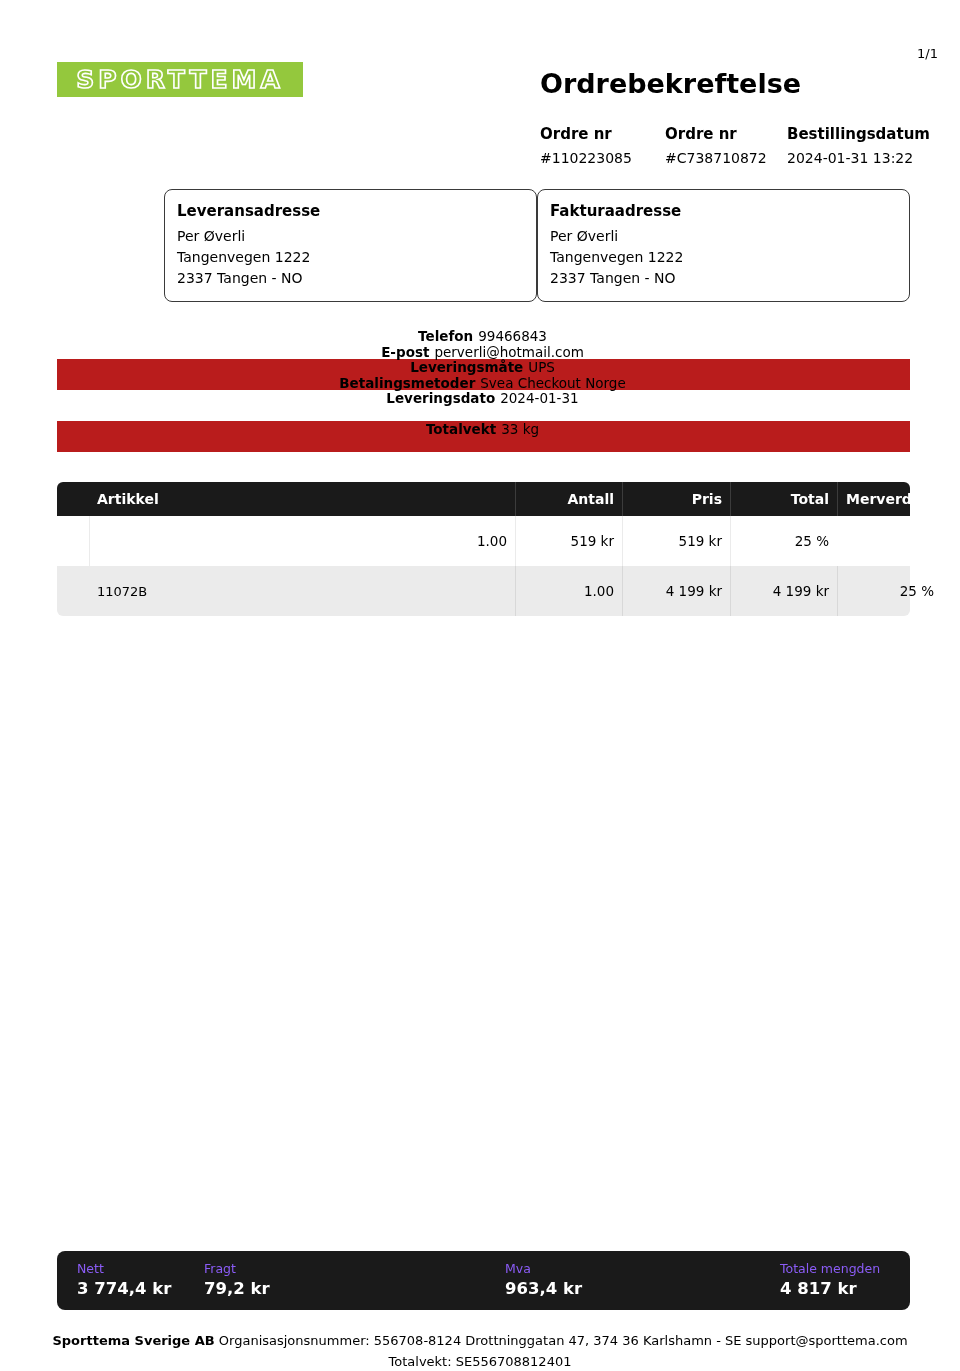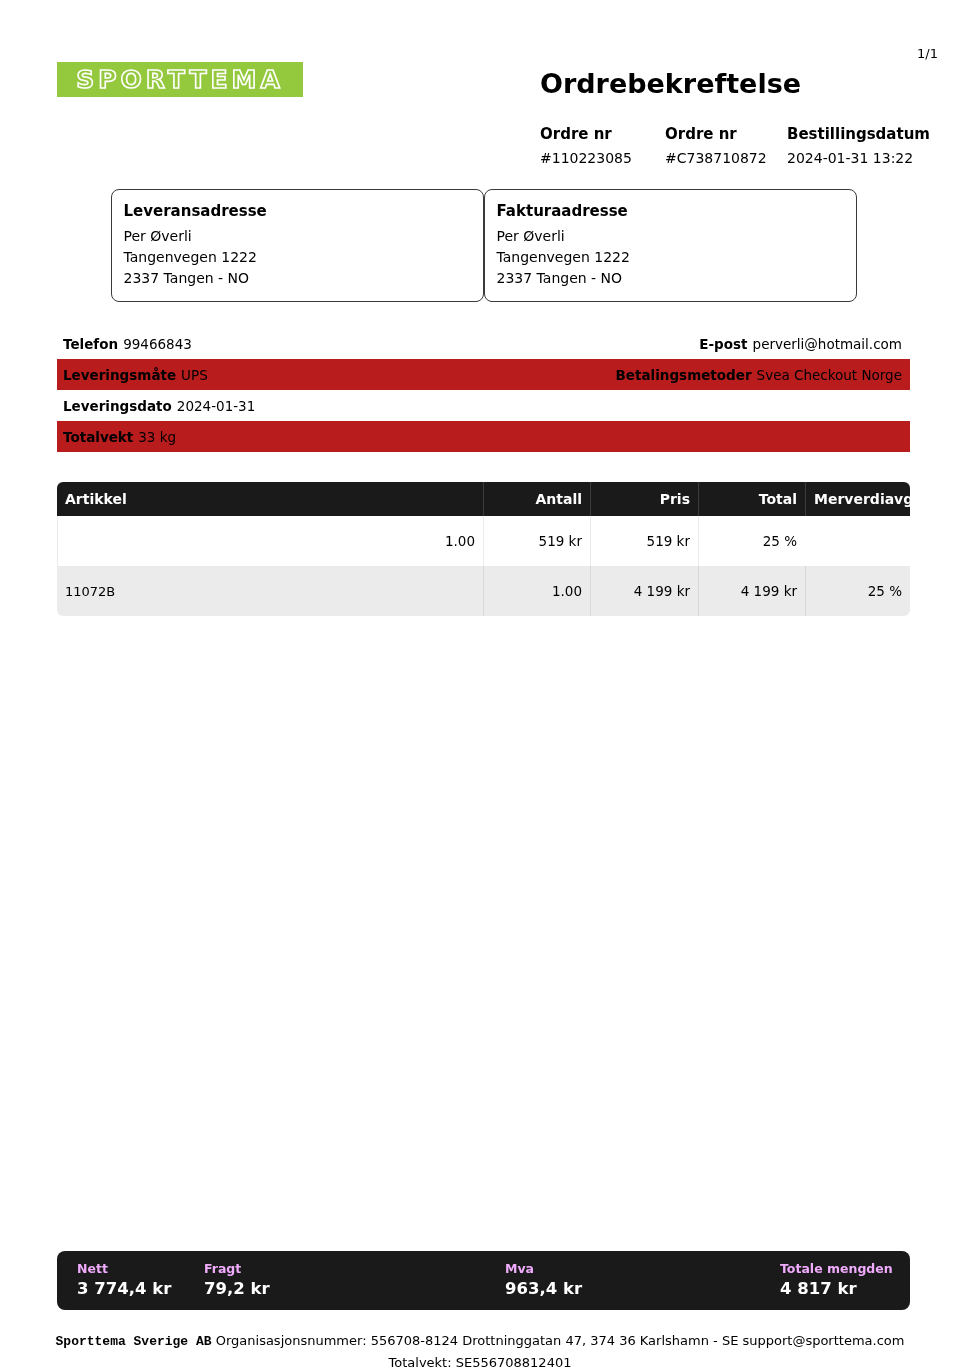--- a/index.html
+++ b/index.html
@@ -26,40 +26,40 @@
   .doc-title { position:absolute; left:540px; top:60px; font-size:27px; font-weight:bold; }
 
   .order-fields { position:absolute; left:540px; top:117px; display:flex; }
   .order-field { display:flex; flex-direction:column; }
   .order-field .of-label { font-size:15px; font-weight:bold; margin-bottom:7px; white-space:nowrap; }
   .order-field .of-value { font-size:14px; white-space:nowrap; }
   .of-ordre { width:125px; }
   .of-kund  { width:122px; }
 
   
-  .addresses { position:absolute; left:57px; top:181px; width:853px; display:flex; justify-content:center; }
+  .addresses { position:absolute; left:57px; top:181px; width:853px; display:flex; justify-content:flex-end; }
   .addr-box {
     width:373px; min-height:113px; border:1px solid #3a3a3a; border-radius:8px;
     padding:12px 12px 10px 12px; background:#fff;
   }
   .addr-title { font-size:15px; font-weight:bold; margin-bottom:6px; }
   .addr-line { font-size:14px; line-height:21px; }
 
   
   .info-rows { position:absolute; left:57px; top:320px; width:853px; }
   .info-row {
     display:flex; justify-content:space-between; align-items:center;
-    height:31px; padding:0 8px 0 6px; font-size:13.5px;
+    height:31px; padding:0 8px 0 6px; font-size:13.5px;flex-direction:column;
   }
   .info-row.alt { background:#b91c1c; }
   .lbl { font-weight:bold; margin-right:5px; }
 
   
   .items-table { position:absolute; left:57px; top:474px; width:853px; }
-  .tbl-grid { display:grid; grid-template-columns:426px 107px 108px 107px 105px; }
+  .tbl-grid { display:grid; grid-template-columns:426px 107px 108px 107px 105px;padding-left:32px; }
   .tbl-header {
     background:#1a1a1a; color:#ffffff; height:34px; align-items:center;
     border-radius:6px 6px 0 0; font-weight:bold; font-size:14px;
   }
   .tbl-header .cell { padding:0 8px; white-space:nowrap; overflow:visible; }
   .tbl-header .cell.num { text-align:right; border-left:1px solid rgba(255,255,255,0.15); height:100%; line-height:34px; }
   .tbl-header .cell.first { padding-left:8px; line-height:34px; }
   .tbl-row { min-height:50px; align-items:center; font-size:13.5px; }
   .tbl-row.alt { background:#ebebeb; border-radius:0 0 6px 6px; }
   .tbl-row .cell { padding:0 8px; }
@@ -67,27 +67,27 @@
   .item-name { font-weight:bold; font-size:13.5px; line-height:19px; }
   .item-sku  { font-size:13px; line-height:19px; }
   .cell.article { padding-top:7px; padding-bottom:7px; }
 
   
   .totals-bar {
     position:absolute; left:57px; top:1243px; width:853px; height:59px;
     background:#1a1a1a; border-radius:8px; color:#fff;
   }
   .total-item { position:absolute; top:10px; display:flex; flex-direction:column; }
-  .total-label { font-size:12.5px; color:#f0abfc; margin-bottom:3px; white-space:nowrap;font-weight:bold; }
+  .total-label { font-size:12.5px; color:#8b5cf6; margin-bottom:3px; white-space:nowrap; }
   .total-value { font-size:16.5px; font-weight:bold; white-space:nowrap; }
   .ti-0 { left:20px; } .ti-1 { left:147px; } .ti-2 { left:248px; } .ti-3 { left:448px; } .ti-4 { left:723px; }
 
   
   .footer { position:absolute; left:0; right:0; top:1322px; text-align:center; font-size:13px; line-height:21px; }
-  .footer b { font-weight:bold;font-family:Liberation Mono, monospace; }
+  .footer b { font-weight:bold; }
 </style>
 </head>
 <body>
 
 <div class="page">
 
   <div class="page-number">1/1</div>
 
   <div class="logo">
     <span class="logo-text">SPORTTEMA</span>

